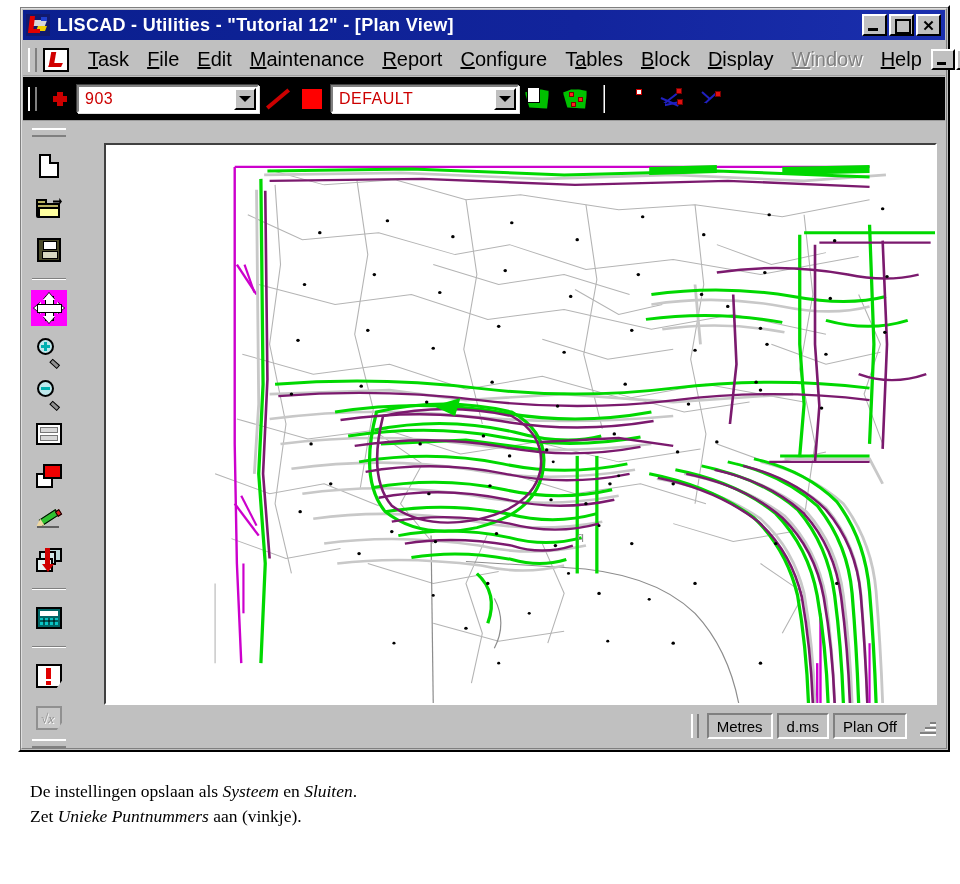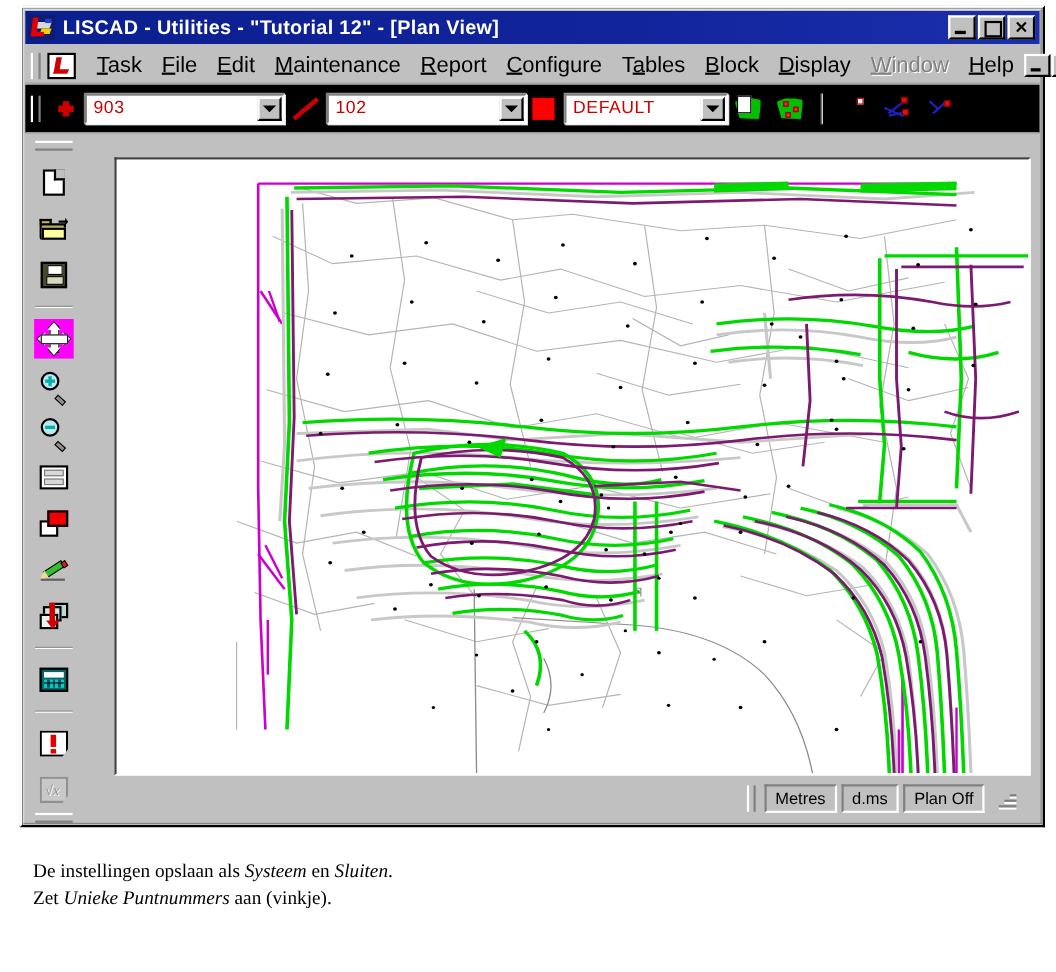--- a/index.html
+++ b/index.html
@@ -199,21 +199,21 @@
     cursor: default;
   }
   .combo .arrow i {
     display:block; width:0; height:0;
     border-left: 6px solid transparent;
     border-right: 6px solid transparent;
     border-top: 6px solid #000;
   }
   #combo-point { width: 182px; }
   #combo-line  { width: 182px; }
-  #combo-layer { width: 149px; }
+  #combo-layer { width: 188px; }
 
   .tb-icon { flex: 0 0 auto; cursor: default; position: relative; }
 
   .icon-point-marker { width: 18px; height: 18px; margin: 0 8px; position: relative; }
   .icon-point-marker::before { content:""; position:absolute; left:6px; top:2px; width:6px; height:14px; background:#cc0000; }
   .icon-point-marker::after  { content:""; position:absolute; left:2px; top:6px; width:14px; height:6px; background:#cc0000; }
 
   .icon-line-diag { width: 26px; height: 26px; margin: 0 6px; position: relative; }
   .icon-line-diag::after {
     content:""; position:absolute; left:-1px; top:11px; width:28px; height:4px;
@@ -365,21 +365,21 @@
     left: 28px; top: 20px; right: 8px; bottom: 42px;
     border: 2px solid;
     border-color: #404040 #ffffff #ffffff #404040;
     background: #ffffff;
     overflow: hidden;
   }
   #canvas-svg { display:block; width:100%; height:100%; }
 
   #status-bar {
     position: absolute;
-    left: 28px; right: 20px; bottom: 4px; height: 34px;
+    left: 28px; right: 8px; bottom: 4px; height: 34px;
     display: flex; align-items: center; justify-content: flex-end;
     gap: 4px;
   }
   .status-grip {
     width: 8px; height: 24px;
     border-left: 2px solid #ffffff;
     border-right: 2px solid #808080;
     margin-right: 4px;
   }
   .status-pane {
@@ -474,26 +474,20 @@
 
     <div class="tb-icon icon-point-marker"></div>
     <div class="combo" id="combo-point">
       <div class="val">903</div>
       <div class="arrow">
           <i></i>
         </div>
     </div>
 
     <div class="tb-icon icon-line-diag"></div>
-    <div class="combo" id="combo-line">
-      <div class="val">102</div>
-      <div class="arrow">
-          <i></i>
-        </div>
-    </div>
 
     <div class="tb-icon icon-color-swatch"></div>
     <div class="combo" id="combo-layer">
       <div class="val">DEFAULT</div>
       <div class="arrow">
           <i></i>
         </div>
     </div>
 
     <div class="tb-icon icon-poly">

